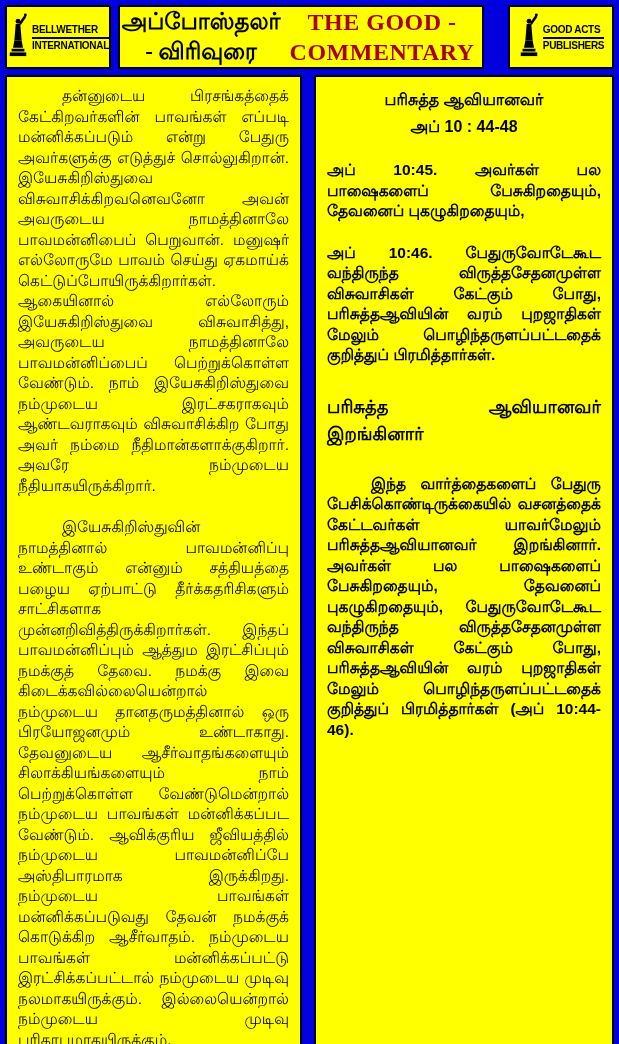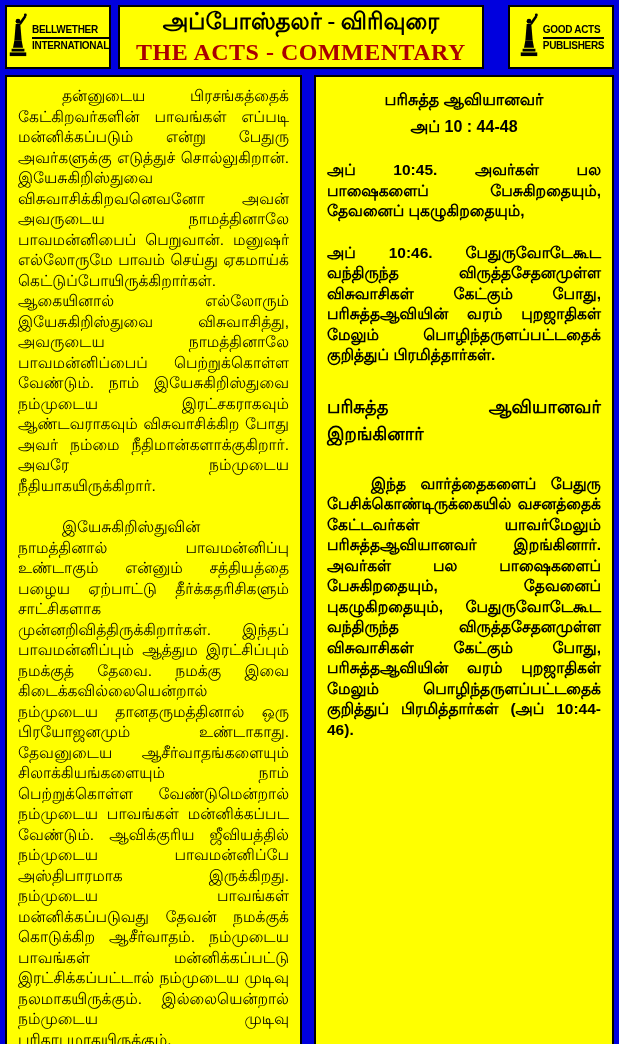--- a/index.html
+++ b/index.html
@@ -45,21 +45,20 @@
     line-height: 13px;
     letter-spacing: -0.3px;
     color: #000;
     white-space: nowrap;
   }
   .logo-text .l1 { border-bottom: 2px solid #000; padding-bottom: 1px; }
   .title-box {
     flex: 1 1 auto;
     margin: 0 24px 0 7px;
     display: flex;
-    flex-direction: column;
     align-items: center;
     justify-content: center;
     text-align: center;
   }
   .title-box .tamil {
     font-family: "Liberation Serif", "DejaVu Serif", serif;
     font-weight: bold;
     font-size: 23px;
     color: #000000;
     line-height: 30px;
@@ -124,21 +123,21 @@
         </svg>
       </span>
       <span class="logo-text">
         <span class="l1">BELLWETHER</span>
         <span class="l2">INTERNATIONAL</span>
       </span>
     </div>
 
     <div class="panel title-box">
       <div class="tamil">அப்போஸ்தலர் - விரிவுரை</div>
-      <div class="english" style="color:#aa0000;">THE ACTS - COMMENTARY</div>
+      <div class="english" style="color:#aa0000;">THE GOOD - COMMENTARY</div>
     </div>
 
     <div class="panel logo-box">
       <span>
         <svg width="22" height="46" viewBox="0 0 24 48" aria-hidden="true">
           <g fill="#000000">
             <circle cx="12" cy="9" r="2.6"></circle>
             <polygon points="13,11 19,2.5 21.2,4 15,13"></polygon>
             <circle cx="20" cy="2.2" r="1.6"></circle>
             <polygon points="9.5,12 14.5,12 16,30 8,30"></polygon>

